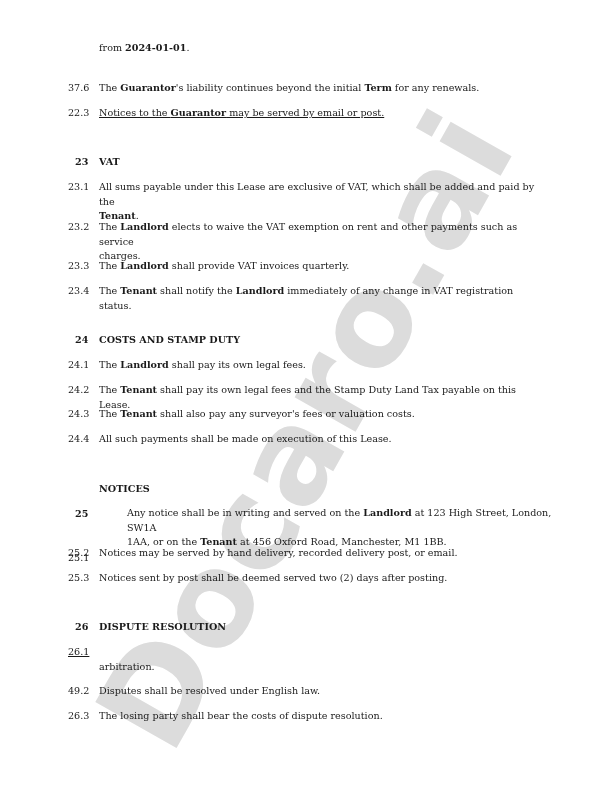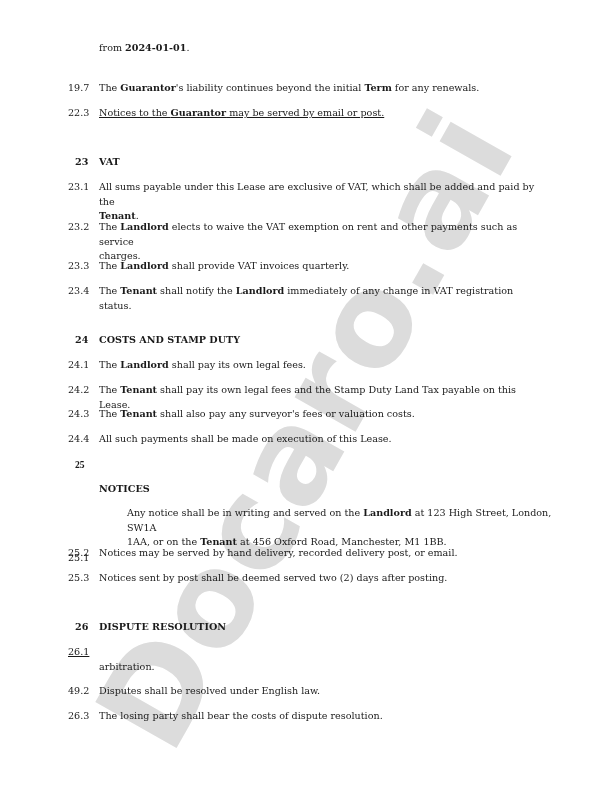--- a/index.html
+++ b/index.html
@@ -24,21 +24,21 @@
 
   <div class="watermark">
     <span>Docaro.ai</span>
   </div>
 
   <div class="content">
 
     <div class="text" style="top:41px;"><span>from </span><b>2024-01-01</b><span>.</span></div>
 
     <div>
-      <span class="num" style="top:81px;">19.7</span>
+      <span class="num" style="top:81px;">37.6</span>
       <div class="text" style="top:81px;"><span>The </span><b>Guarantor</b><span>'s liability continues beyond the initial </span><b>Term</b><span> for any renewals.</span></div>
     </div>
 
     <div>
       <span class="num" style="top:106px;">22.3</span>
       <div class="text" style="top:106px;text-decoration:underline;"><span>Notices to the </span><b>Guarantor</b><span> may be served by email or post.</span></div>
     </div>
 
     <div>
       <span class="heading-num" style="top:155px;text-align:right;">23</span>
@@ -84,21 +84,21 @@
       <span class="num" style="top:407px;">24.3</span>
       <div class="text" style="top:407px;"><span>The </span><b>Tenant</b><span> shall also pay any surveyor's fees or valuation costs.</span></div>
     </div>
 
     <div>
       <span class="num" style="top:432px;">24.4</span>
       <div class="text" style="top:432px;">All such payments shall be made on execution of this Lease.</div>
     </div>
 
     <div>
-      <span class="heading-num" style="top:458px;font-family:Liberation Serif, serif;">25</span>
+      <span class="heading-num" style="top:507px;">25</span>
       <span class="heading-title" style="top:482px;">NOTICES</span>
     </div>
 
     <div>
       <span class="num" style="top:506px;margin-top:45px;">25.1</span>
       <div class="text" style="top:506px;margin-left:28px;"><span>Any notice shall be in writing and served on the </span><b>Landlord</b><span> at 123 High Street, London, SW1A</span><br><span>1AA, or on the </span><b>Tenant</b><span> at 456 Oxford Road, Manchester, M1 1BB.</span></div>
     </div>
 
     <div>
       <span class="num" style="top:546px;">25.2</span>

